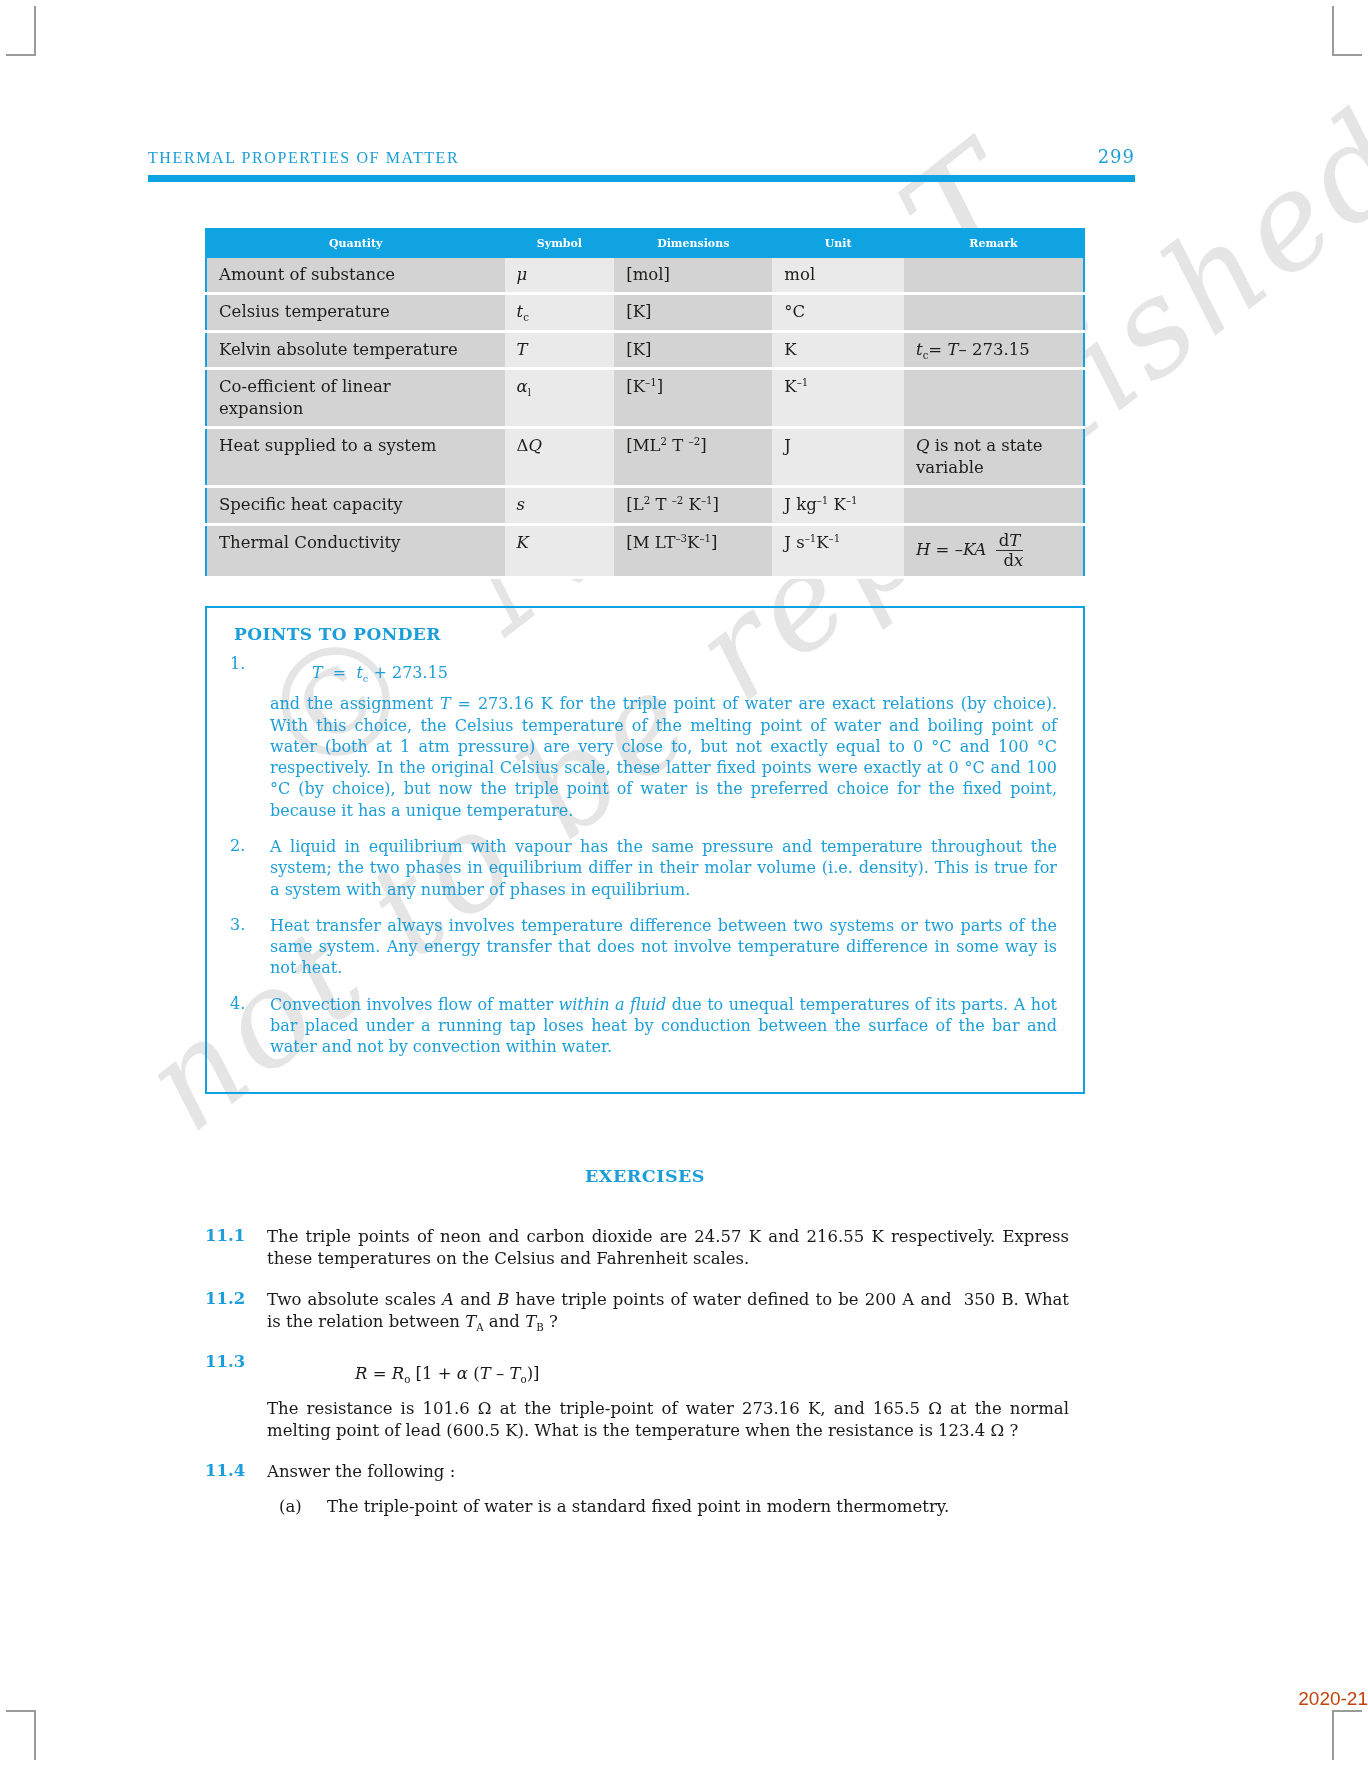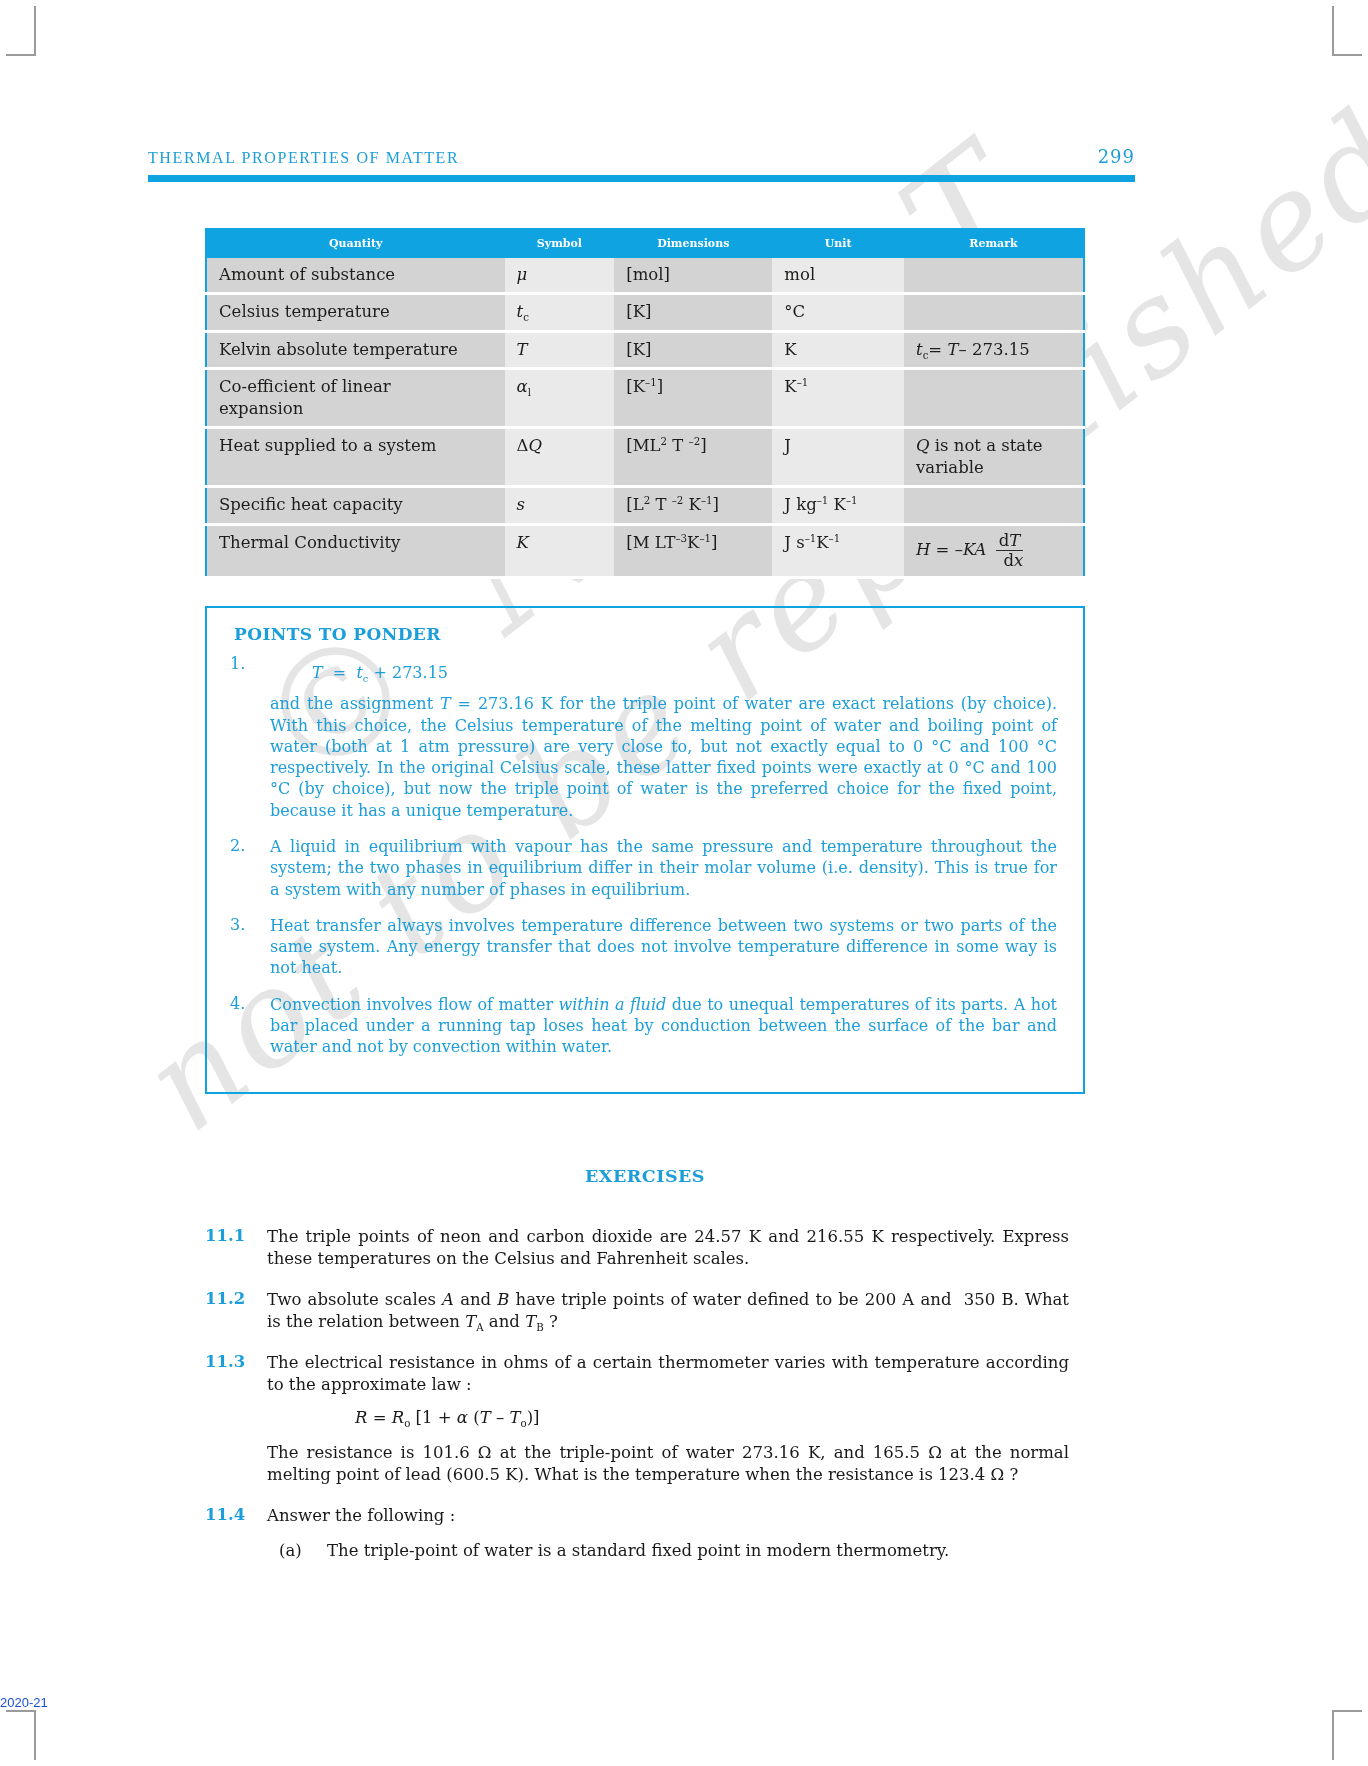--- a/index.html
+++ b/index.html
@@ -96,23 +96,23 @@
   .ex-num{flex:none;width:62px;color:var(--accent,#1b9ed9);font-weight:bold;font-size:16.5px;}
   .ex-content{flex:1;text-align:justify;font-size:16.5px;line-height:1.33;color:#191919;padding-right:16px;}
   .ex-content .para{margin:0 0 2px;}
   .ex-content .equation{margin:11px 0 13px 88px;}
   .subitem{display:flex;margin-top:13px;}
   .subitem-label{flex:none;width:48px;padding-left:12px;}
   .subitem-text{flex:1;}
   
   .footer{
     position:absolute;left:0;bottom:56px;width:100%;
-    text-align:left;
+    text-align:right;
     font-family:"Liberation Sans",sans-serif;
-    font-size:13px;color:#1d4ed8;z-index:3;
+    font-size:19px;color:#c2410c;z-index:3;
   }
 </style>
 </head>
 <body>
 
 <div class="page">
 
   <div class="mark" style="left:34px;top:6px;width:2px;height:50px;"></div>
   <div class="mark" style="left:6px;top:54px;width:28px;height:2px;"></div>
   <div class="mark" style="left:1332px;top:6px;width:2px;height:50px;"></div>
@@ -239,21 +239,20 @@
         </div>
         <div class="ex-item">
           <span class="ex-num">11.2</span>
           <div class="ex-content">
             <div class="para">Two absolute scales <i>A</i> and <i>B</i> have triple points of water defined to be 200 A and &nbsp;350 B. What is the relation between <i>T</i><sub>A</sub> and <i>T</i><sub>B</sub> ?</div>
           </div>
         </div>
         <div class="ex-item">
           <span class="ex-num">11.3</span>
           <div class="ex-content">
-            <div class="para">The electrical resistance in ohms of a certain thermometer varies with temperature according to the approximate law :</div>
             <div class="equation"><i>R</i> = <i>R</i><sub>o</sub> [1 + <i>α</i> (<i>T</i> – <i>T</i><sub>o</sub>)]</div>
             <div class="para">The resistance is 101.6 Ω at the triple-point of water 273.16 K, and 165.5 Ω at the normal melting point of lead (600.5 K). What is the temperature when the resistance is 123.4 Ω ?</div>
           </div>
         </div>
         <div class="ex-item">
           <span class="ex-num">11.4</span>
           <div class="ex-content">
             <div class="para">Answer the following :</div>
             <div class="subitem">
               <span class="subitem-label">(a)</span>

